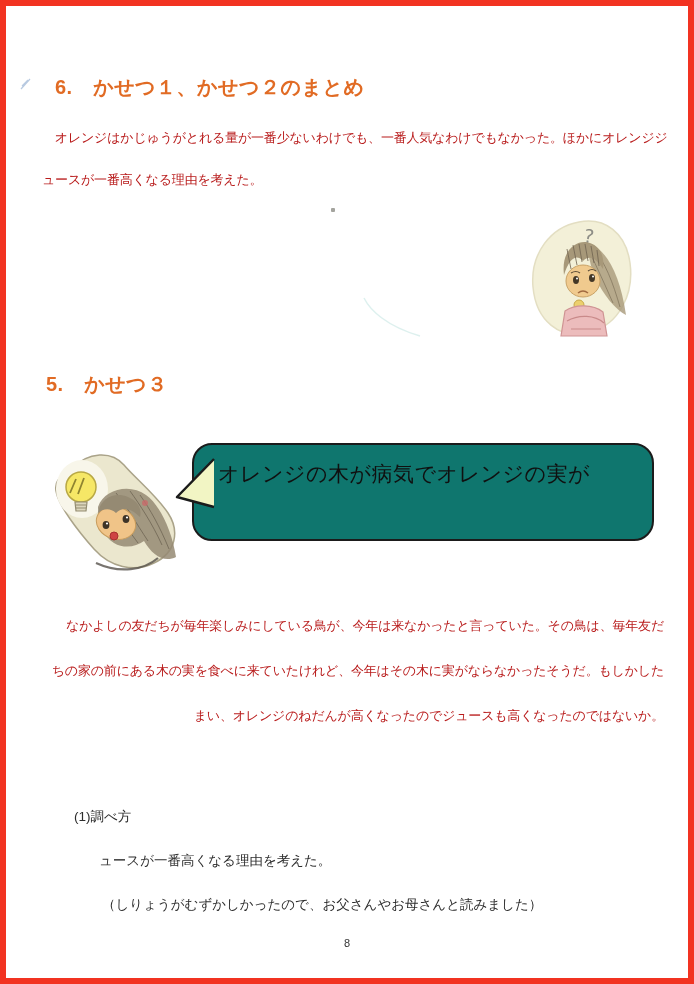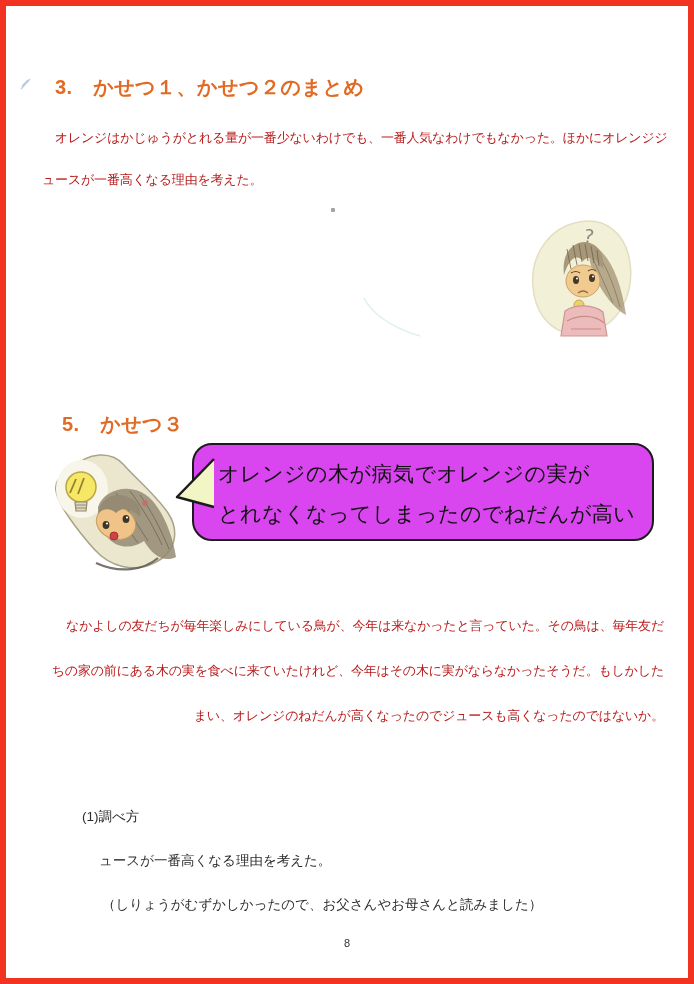--- a/index.html
+++ b/index.html
@@ -25,21 +25,21 @@
     font-size:13px;
     letter-spacing:-0.2px;
     color:#b91c1c;
     white-space:nowrap;
   }
   .para1 { line-height:42px; width:622px; }
   .para2 { line-height:45px; width:622px;text-align:right; }
   .speech-bubble {
     box-sizing:border-box;
     width:462px; height:98px;
-    background:#d946ef;
+    background:#0f766e;
     border:2.5px solid #1b1b1b;
     border-radius:20px;
     padding:9px 14px 0 24px;
     z-index:2;
   }
   .speech-bubble .bline {
     font-size:21px;
     line-height:40px;
     color:#101010;
     white-space:nowrap;
@@ -67,21 +67,21 @@
 <div class="page">
 
   <svg class="abs" style="left:13px; top:72px;" width="14" height="14" viewBox="0 0 14 14">
     <path d="M11,1 L2,11 M9,2 L3,8" stroke="#9ab4d4" stroke-width="1.2" fill="none" opacity="0.7"></path>
   </svg>
   <div class="abs speck" style="left:325px; top:202px;"></div>
   <svg class="abs" style="left:350px; top:290px;" width="70" height="45" viewBox="0 0 70 45">
     <path d="M8,2 C14,14 30,30 64,40" stroke="#9fd4cf" stroke-width="1.5" fill="none" opacity="0.35"></path>
   </svg>
 
-  <div class="abs heading" style="left:49px; top:68px;">3.　かせつ１、かせつ２のまとめ</div>
+  <div class="abs heading" style="left:49px; top:68px;">6.　かせつ１、かせつ２のまとめ</div>
 
   <div class="abs bodytext para1" style="left:36px; top:111px;">
     <div>　オレンジはかじゅうがとれる量が一番少ないわけでも、一番人気なわけでもなかった。ほかにオレンジジ</div>
     <div>ュースが一番高くなる理由を考えた。</div>
   </div>
 
   <svg class="abs" style="left:521px; top:211px;" width="110" height="122" viewBox="0 0 110 122">
     <path d="M52,5 C78,0 99,16 103,46 C107,75 94,107 62,116 C33,123 9,104 6,70 C3,36 24,10 52,5 Z" fill="#f3f0d8" stroke="#e3dec2" stroke-width="1.5"></path>
     <text x="57" y="26" font-size="19" fill="#8d8d86" font-family="'DejaVu Sans', sans-serif" transform="rotate(10 62 18)">?</text>
 
@@ -100,21 +100,21 @@
     <path d="M44,56 Q49,53 53,56 M61,54 Q65,51 69,54" stroke="#5d4c36" stroke-width="1.2" fill="none"></path>
 
     <path d="M51,76 Q56,72 61,76" stroke="#a06a40" stroke-width="1.5" fill="none"></path>
 
     <circle cx="52" cy="88" r="5" fill="#ecd06e" stroke="#c8a848" stroke-width="1"></circle>
 
     <path d="M38,94 C48,87 66,87 76,95 L80,119 L34,119 Z" fill="#ecbcbc" stroke="#cf9494" stroke-width="1.2"></path>
     <path d="M40,104 C52,97 68,98 77,106 M44,112 L74,112" stroke="#c98a8a" stroke-width="1.2" fill="none"></path>
   </svg>
 
-  <div class="abs heading" style="left:56px; top:365px;margin-top:40px;">5.　かせつ３</div>
+  <div class="abs heading" style="left:40px; top:365px;">5.　かせつ３</div>
 
   <svg class="abs" style="left:36px; top:441px;" width="150" height="137" viewBox="0 0 150 137">
 
     <path d="M30,22 C46,4 70,4 82,18 C92,30 114,48 126,66 C138,84 134,106 112,116 C92,126 68,120 52,102 C36,84 16,58 14,44 C12,32 20,30 30,22 Z" fill="#ebe7ce" stroke="#aaa389" stroke-width="1.5"></path>
     <path d="M54,116 C78,127 102,123 116,111" stroke="#56514b" stroke-width="2.2" fill="none" opacity="0.8"></path>
 
     <ellipse cx="40" cy="42" rx="26" ry="29" fill="#f8f6ea"></ellipse>
     <circle cx="39" cy="40" r="15" fill="#f6e766" stroke="#b8a844" stroke-width="1.5"></circle>
     <path d="M34,32 L28,46 M42,31 L36,47" stroke="#8f8430" stroke-width="1.8" fill="none"></path>
     <path d="M33,55 L45,55 L44,64 L34,64 Z" fill="#dcd6bd" stroke="#938c70" stroke-width="1.2"></path>
@@ -136,28 +136,27 @@
 
     <circle cx="103" cy="56" r="3" fill="#c96a6a" opacity="0.8"></circle>
   </svg>
 
   <svg class="abs tail" style="left:164px; top:449px;" width="46" height="58" viewBox="0 0 46 58">
     <path d="M44,4 L7,42 L44,52" fill="#f2f5c4" stroke="#1b1b1b" stroke-width="2.5" stroke-linejoin="round"></path>
   </svg>
 
   <div class="abs speech-bubble" style="left:186px; top:437px;">
     <div class="bline">オレンジの木が病気でオレンジの実が</div>
-    <div class="bline">とれなくなってしまったのでねだんが高い</div>
   </div>
 
   <div class="abs bodytext para2" style="left:36px; top:597px;">
     <div>　なかよしの友だちが毎年楽しみにしている鳥が、今年は来なかったと言っていた。その鳥は、毎年友だ</div>
     <div>ちの家の前にある木の実を食べに来ていたけれど、今年はその木に実がならなかったそうだ。もしかした</div>
     <div>まい、オレンジのねだんが高くなったのでジュースも高くなったのではないか。</div>
   </div>
 
-  <div class="abs method-line" style="left:76px; top:802px;">(1)調べ方</div>
+  <div class="abs method-line" style="left:68px; top:802px;">(1)調べ方</div>
   <div class="abs method-line" style="left:93px; top:846px;">ュースが一番高くなる理由を考えた。</div>
   <div class="abs method-line" style="left:96px; top:890px;">（しりょうがむずかしかったので、お父さんやお母さんと読みました）</div>
 
   <div class="abs page-number" style="top:931px;">8</div>
 
 </div>
 
 </body></html>

